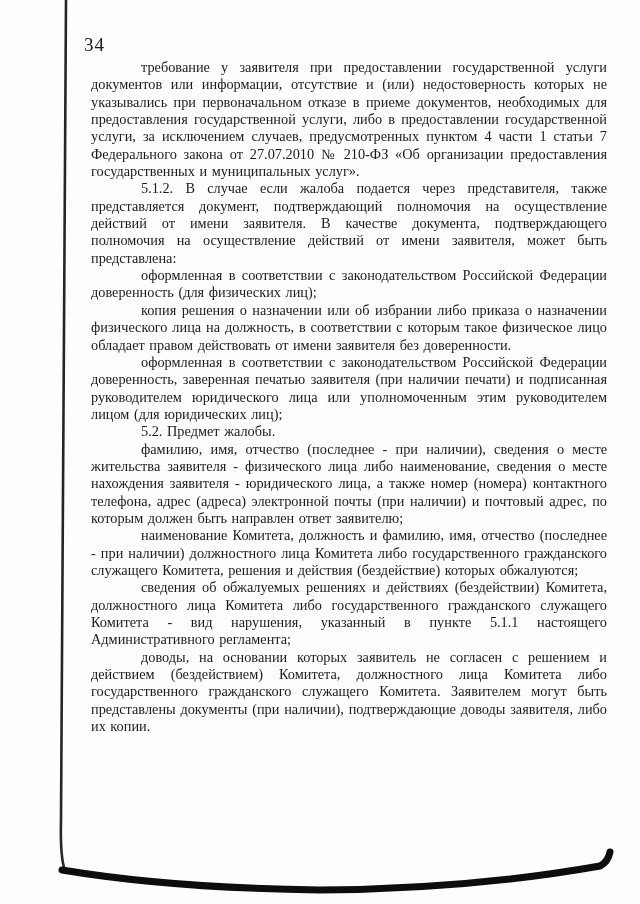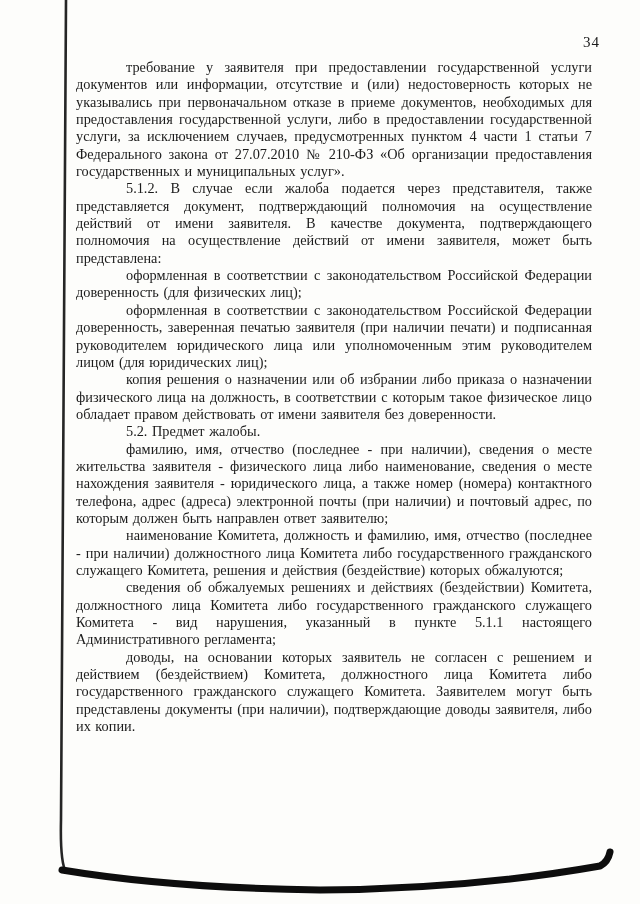--- a/index.html
+++ b/index.html
@@ -21,28 +21,28 @@
     position: absolute;
     top: 0; left: 0;
     width: 640px; height: 904px;
     pointer-events: none;
   }
   .page-number {
     position: absolute;
     top: 34px;
     left: 84px;
     width: 516px;
-    text-align: right;
-    font-size: 15px;
+    text-align: left;
+    font-size: 19px;
     letter-spacing: 1px;
   }
   .content {
     position: absolute;
     top: 59px;
-    left: 76px;
+    left: 91px;
     width: 516px;
     font-size: 14.3px;
     line-height: 17.35px;
     text-align: justify;
     text-justify: inter-word;
     word-spacing: 1px;
   }
   .content p {
     margin: 0;
     padding: 0;
@@ -60,22 +60,22 @@
 
     <path d="M62,870 Q170,888 320,890 Q470,889 600,866 Q608,862 610,852" stroke="#0d0d0d" stroke-width="7" fill="none" stroke-linecap="round"></path>
   </svg>
 
   <div class="page-number">34</div>
 
   <div class="content">
     <p>требование у заявителя при предоставлении государственной услуги документов или информации, отсутствие и (или) недостоверность которых не указывались при первоначальном отказе в приеме документов, необходимых для предоставления государственной услуги, либо в предоставлении государственной услуги, за исключением случаев, предусмотренных пунктом 4 части 1 статьи 7 Федерального закона от 27.07.2010 № 210-ФЗ «Об организации предоставления государственных и муниципальных услуг».</p>
     <p>5.1.2. В случае если жалоба подается через представителя, также представляется документ, подтверждающий полномочия на осуществление действий от имени заявителя. В качестве документа, подтверждающего полномочия на осуществление действий от имени заявителя, может быть представлена:</p>
     <p>оформленная в соответствии с законодательством Российской Федерации доверенность (для физических лиц);</p>
+    <p>копия решения о назначении или об избрании либо приказа о назначении физического лица на должность, в соответствии с которым такое физическое лицо обладает правом действовать от имени заявителя без доверенности.</p>
     <p>оформленная в соответствии с законодательством Российской Федерации доверенность, заверенная печатью заявителя (при наличии печати) и подписанная руководителем юридического лица или уполномоченным этим руководителем лицом (для юридических лиц);</p>
-    <p>копия решения о назначении или об избрании либо приказа о назначении физического лица на должность, в соответствии с которым такое физическое лицо обладает правом действовать от имени заявителя без доверенности.</p>
     <p>5.2. Предмет жалобы.</p>
     <p>фамилию, имя, отчество (последнее - при наличии), сведения о месте жительства заявителя - физического лица либо наименование, сведения о месте нахождения заявителя - юридического лица, а также номер (номера) контактного телефона, адрес (адреса) электронной почты (при наличии) и почтовый адрес, по которым должен быть направлен ответ заявителю;</p>
     <p>наименование Комитета, должность и фамилию, имя, отчество (последнее - при наличии) должностного лица Комитета либо государственного гражданского служащего Комитета, решения и действия (бездействие) которых обжалуются;</p>
     <p>сведения об обжалуемых решениях и действиях (бездействии) Комитета, должностного лица Комитета либо государственного гражданского служащего Комитета - вид нарушения, указанный в пункте 5.1.1 настоящего Административного регламента;</p>
     <p>доводы, на основании которых заявитель не согласен с решением и действием (бездействием) Комитета, должностного лица Комитета либо государственного гражданского служащего Комитета. Заявителем могут быть представлены документы (при наличии), подтверждающие доводы заявителя, либо их копии.</p>
   </div>
 
 </div>
 
 </body></html>

